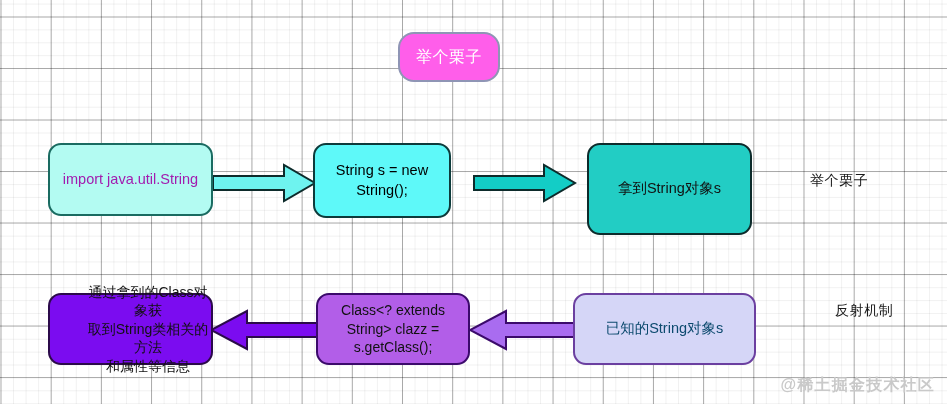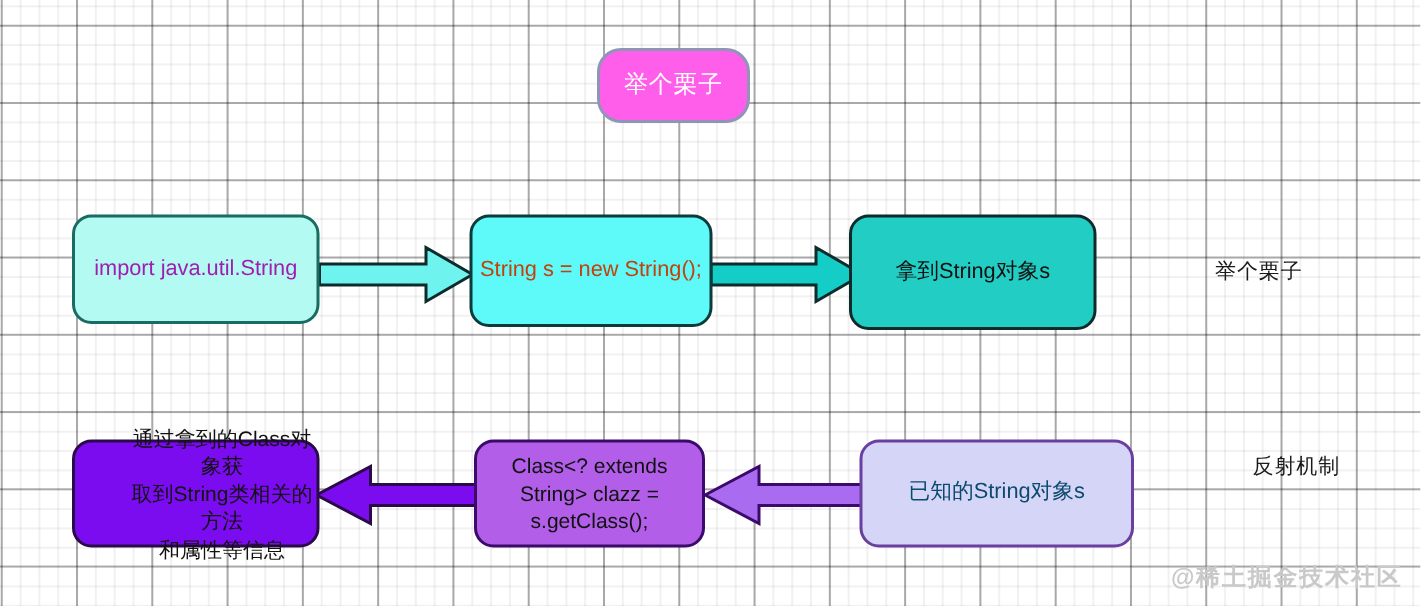--- a/index.html
+++ b/index.html
@@ -101,29 +101,29 @@
   <div class="node node-title" id="title-box" style="left: 398px; top: 32px; width: 102px; height: 50px; background: rgb(255, 94, 234); border-color: rgb(143, 149, 181); color: rgb(255, 255, 255);">举个栗子</div>
 
   <div class="node node-round" id="node-import" style="left: 48px; top: 143px; width: 165px; height: 73px; background: rgb(179, 251, 242); border-color: rgb(26, 107, 97); color: #a21caf;">import java.util.String</div>
 
   <div class="arrow" style="left:212px; top:163px; width:105px; height:40px;">
     <svg width="105" height="40" viewBox="0 0 105 40">
       <polygon points="1,13 72,13 72,2 103,20 72,38 72,27 1,27" fill="#6ef3ef" stroke="#0d2b2b" stroke-width="2" stroke-linejoin="miter"></polygon>
     </svg>
   </div>
 
-  <div class="node node-round" id="node-new-string" style="left: 313px; top: 143px; width: 162px; height: 75px; background: rgb(94, 249, 249); border-color: rgb(13, 59, 59); color: #c2410c;">String s = new String();</div>
+  <div class="node node-round" id="node-new-string" style="left: 313px; top: 143px; width: 138px; height: 75px; background: rgb(94, 249, 249); border-color: rgb(13, 59, 59); color: #000000;">String s = new String();</div>
 
   <div class="arrow" style="left:473px; top:163px; width:104px; height:40px;">
     <svg width="104" height="40" viewBox="0 0 104 40">
       <polygon points="1,13 71,13 71,2 102,20 71,38 71,27 1,27" fill="#13cdc6" stroke="#0d2b2b" stroke-width="2" stroke-linejoin="miter"></polygon>
     </svg>
   </div>
 
-  <div class="node node-round" id="node-got-string" style="left: 566px; top: 143px; width: 165px; height: 77px; background: rgb(34, 205, 196); border-color: rgb(13, 43, 43); color: rgb(17, 17, 17);">拿到String对象s</div>
+  <div class="node node-round" id="node-got-string" style="left: 587px; top: 143px; width: 165px; height: 92px; background: rgb(34, 205, 196); border-color: rgb(13, 43, 43); color: rgb(17, 17, 17);">拿到String对象s</div>
 
   <div class="side-label" style="left:810px; top:172px;">举个栗子</div>
 
   <div class="node node-round multi" id="node-reflect-result" style="left: 48px; top: 293px; width: 165px; height: 72px; background: rgb(123, 12, 240); border-color: rgb(43, 10, 74); color: rgb(17, 17, 17); padding-left: 35px;">通过拿到的Class对象获
 取到String类相关的方法
 和属性等信息</div>
 
   <div class="arrow" style="left:209px; top:309px; width:110px; height:42px;">
     <svg width="110" height="42" viewBox="0 0 110 42">
       <polygon points="109,14 38,14 38,2 2,21 38,40 38,28 109,28" fill="#7b0cf0" stroke="#2b0a4a" stroke-width="2" stroke-linejoin="miter"></polygon>

